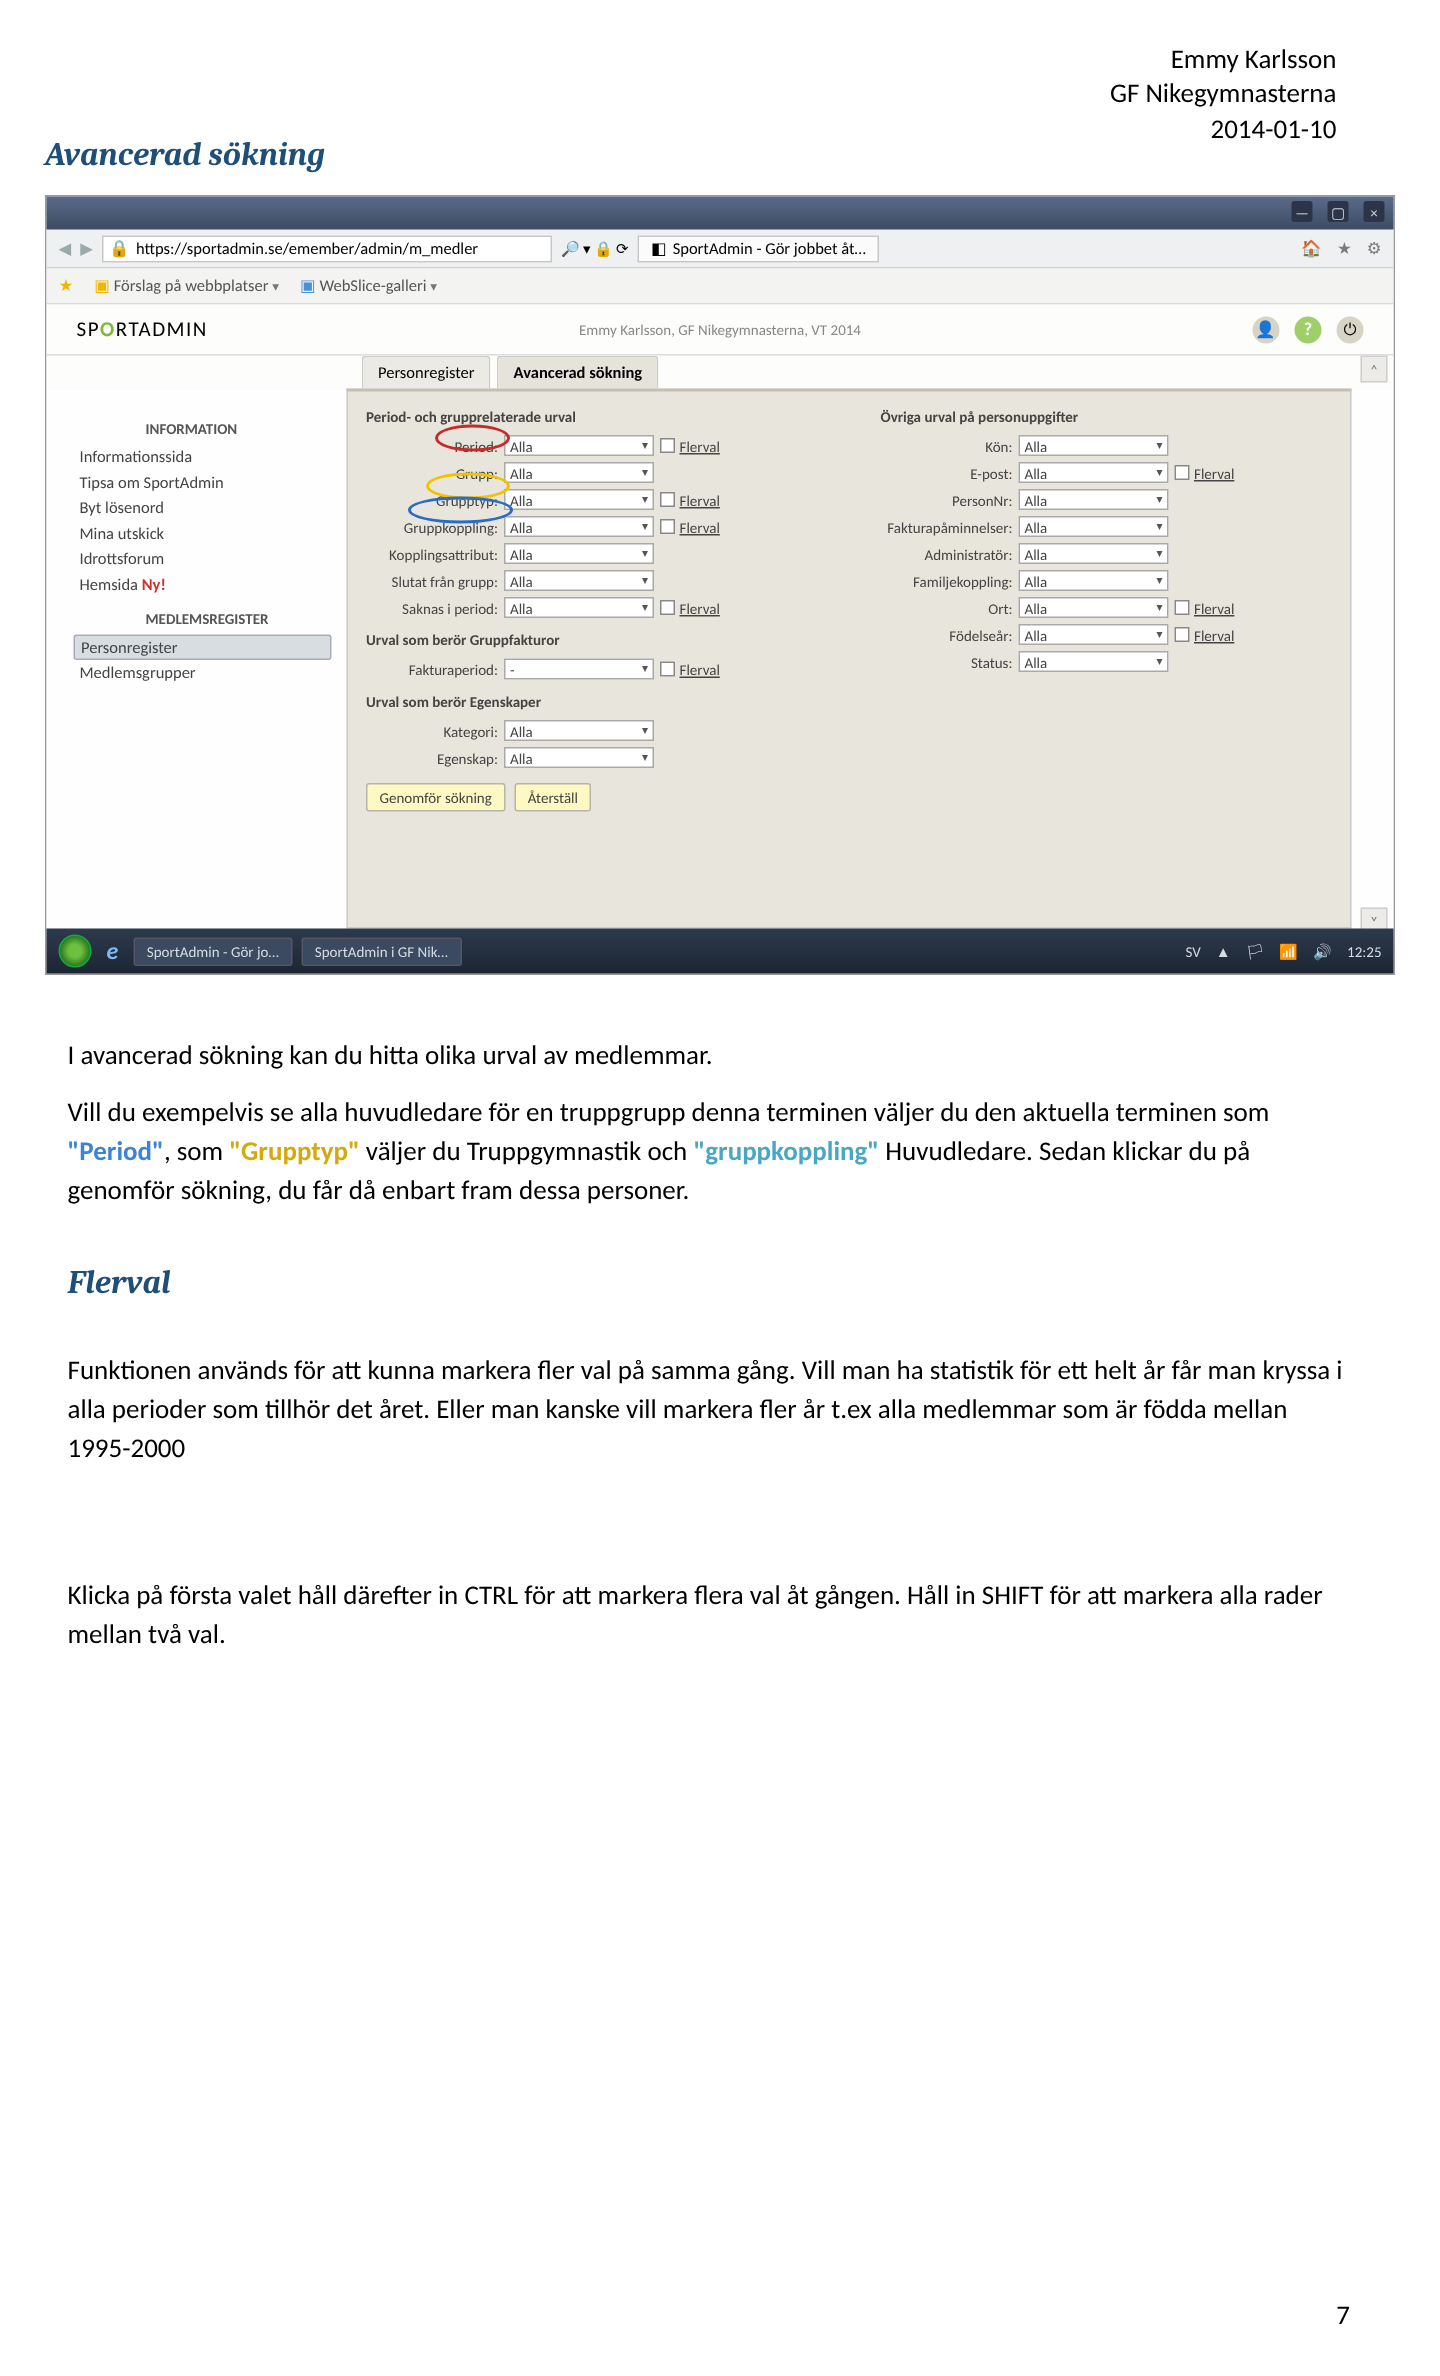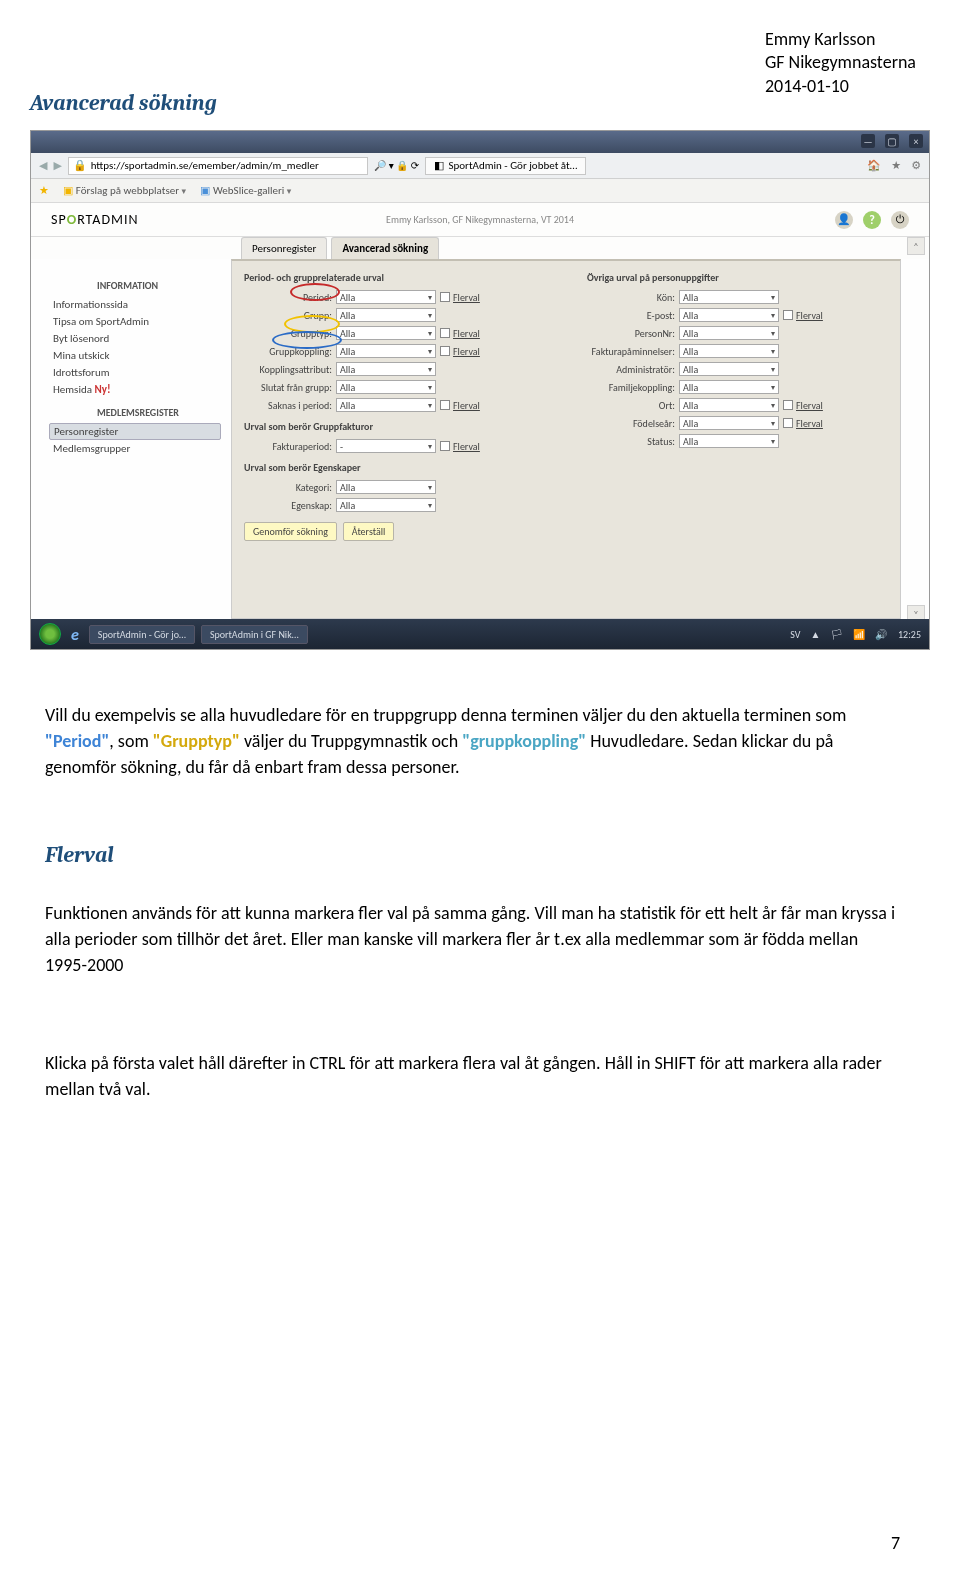--- a/index.html
+++ b/index.html
@@ -1,17 +1,17 @@
 <!DOCTYPE html>
 <html><head>
 <meta charset="utf-8">
 <style>
   * { box-sizing: border-box; margin: 0; padding: 0; }
   body { font-family: Calibri, Arial, sans-serif; background: #fff; width: 960px; height: 1584px; position: relative; color: #000; }
-  .header-right { position: absolute; top: 28px; right: 44px; font-size: 18px; line-height: 1.3; }
+  .header-right { position: absolute; top: 28px; right: 69px; text-align: right; font-size: 18px; line-height: 1.3; }
   .title { position: absolute; top: 90px; left: 30px; color: #1f4e79; font-size: 22px; font-style: italic; font-weight: bold; font-family: Cambria, Georgia, serif; }
   .screenshot { position: absolute; top: 130px; left: 30px; width: 900px; height: 520px; border: 1px solid #999; background: #f5f5f3; }
   .titlebar { height: 22px; background: linear-gradient(#5a6b8a,#3d4b62); position: relative; }
   .winbtns { position: absolute; right: 6px; top: 3px; display: flex; gap: 10px; }
   .winbtn { width: 14px; height: 14px; background: #2b3547; color: #cfd5df; font-size: 10px; display: flex; align-items: center; justify-content: center; border-radius: 2px; }
   .addrrow { height: 26px; background: #eef0f2; display: flex; align-items: center; padding: 0 8px; gap: 6px; font-size: 11px; border-bottom: 1px solid #cfd0d0; }
   .navarr { color: #9aa; }
   .urlbox { flex: 0 0 300px; height: 18px; background: #fff; border: 1px solid #c7c7c7; display: flex; align-items: center; padding: 0 4px; gap: 4px; }
   .tab { height: 18px; background: #fbfbfb; border: 1px solid #c7c7c7; padding: 0 8px; display: flex; align-items: center; gap: 4px; }
   .tabspacer { flex: 1; }
@@ -319,20 +319,21 @@
       <span>▲</span>
       <span>🏳</span>
       <span>📶</span>
       <span>🔊</span>
       <span>12:25</span>
     </div>
   </div>
 </div>
 
 <div class="body-text p1">
+  <p>I avancerad sökning kan du hitta olika urval av medlemmar.</p>
   <p style="margin-top:12px">
     <span>Vill du exempelvis se alla huvudledare för en truppgrupp denna terminen väljer du den aktuella terminen som </span><span class="hl-blue">"Period"</span><span>, som </span><span class="hl-yellow">"Grupptyp"</span><span> väljer du Truppgymnastik och </span><span class="hl-cyan">"gruppkoppling"</span><span> Huvudledare. Sedan klickar du på genomför sökning, du får då enbart fram dessa personer.</span>
   </p>
 </div>
 
 <div class="body-text flerval-h subhead">Flerval</div>
 
 <div class="body-text p2">Funktionen används för att kunna markera fler val på samma gång. Vill man ha statistik för ett helt år får man kryssa i alla perioder som tillhör det året. Eller man kanske vill markera fler år t.ex alla medlemmar som är födda mellan 1995-2000</div>
 <div class="body-text p3">Klicka på första valet håll därefter in CTRL för att markera flera val åt gången. Håll in SHIFT för att markera alla rader mellan två val.</div>
 

